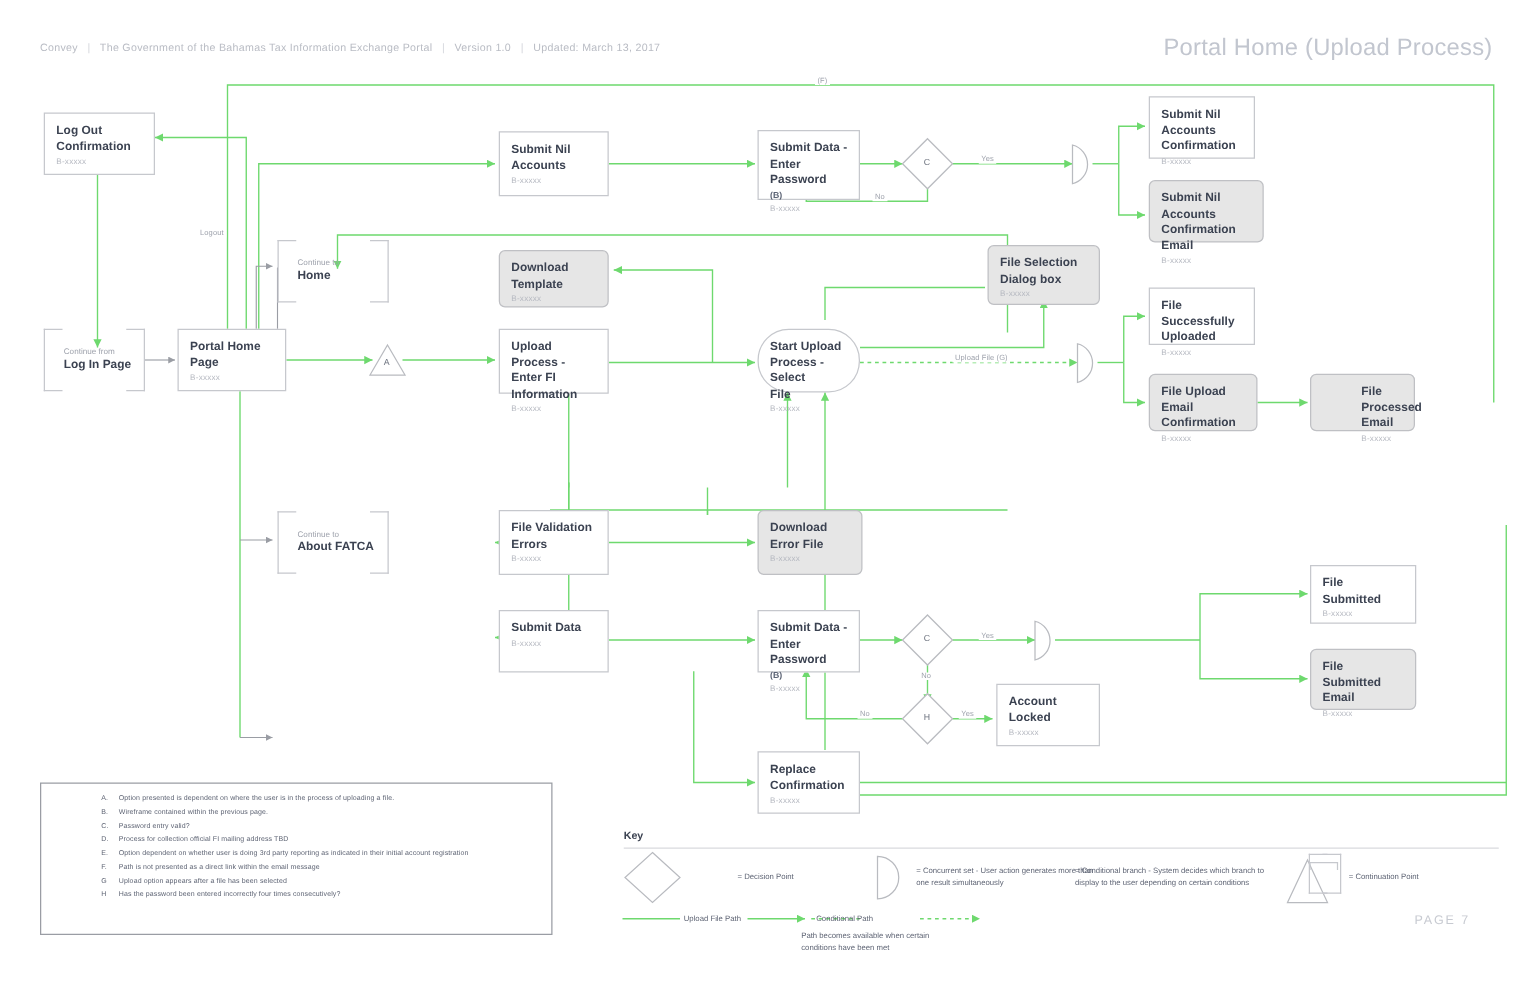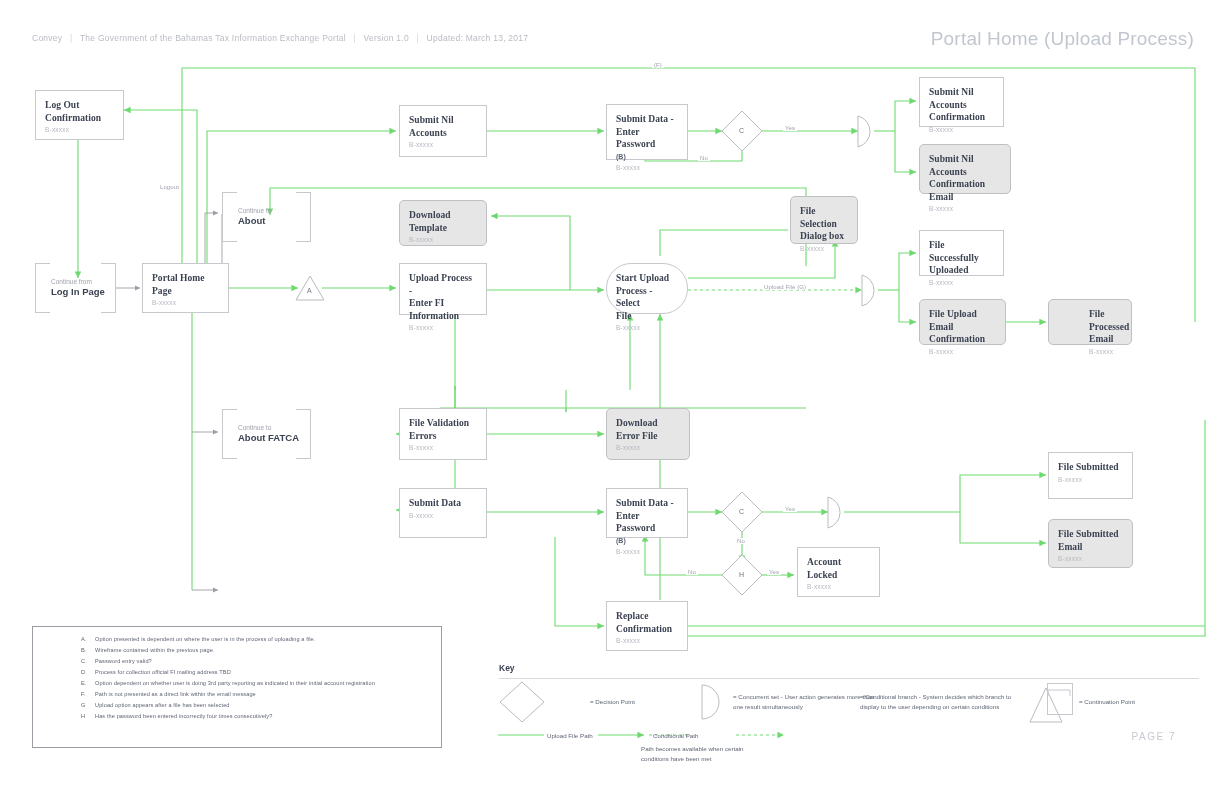--- a/index.html
+++ b/index.html
@@ -16,21 +16,21 @@
        letter-spacing:1.5px;}
 
   
   #canvas{position:absolute;left:0;top:0;width:1224px;height:792px;}
   #wires{position:absolute;left:0;top:0;width:1224px;height:792px;}
 
   .node{position:absolute;box-sizing:border-box;border:1px solid #c6c8cd;
         background:#ffffff;padding:8px 9px 6px 9px;}
   .node.shaded{background:#e6e6e6;border:1px solid #bfc0c4;border-radius:5px;}
   .node .ttl{font-size:9.5px;font-weight:700;line-height:12.5px;color:#3b4251;
-        letter-spacing:.05px;font-family:Liberation Serif, serif;}
+        letter-spacing:.05px;}
   .node .sub{font-size:7px;font-weight:700;color:#5b6374;line-height:10px;margin-top:1px;}
   .node .code{font-size:6.5px;color:#b5b8c0;line-height:10px;margin-top:1px;letter-spacing:.2px;}
 
   
   .cont{position:absolute;box-sizing:border-box;}
   .cont .br{position:absolute;top:0;bottom:0;width:14px;border:1px solid #c6c8cd;}
   .cont .br.l{left:0;border-right:none;}
   .cont .br.r{right:0;border-left:none;}
   .cont .cl{position:absolute;left:16px;top:50%;transform:translateY(-50%);}
   .cont .pre{font-size:6.5px;color:#9ea2ac;line-height:9px;}
@@ -222,21 +222,21 @@
 <div class="node shaded" style="left:919px;top:144px;width:92px;height:50px;">
   <div class="ttl">Submit Nil<br>Accounts<br>Confirmation Email</div>
   <div class="code">B-xxxxx</div>
 </div>
 
 <div class="node shaded" style="left:399px;top:200px;width:88px;height:46px;">
   <div class="ttl">Download Template</div>
   <div class="code">B-xxxxx</div>
 </div>
 
-<div class="node shaded" style="left:790px;top:196px;width:68px;height:48px;">
+<div class="node shaded" style="left:790px;top:196px;width:90px;height:48px;">
   <div class="ttl">File Selection<br>Dialog box</div>
   <div class="code">B-xxxxx</div>
 </div>
 
 <div class="node" style="left:142px;top:263px;width:87px;height:50px;">
   <div class="ttl">Portal Home Page</div>
   <div class="code">B-xxxxx</div>
 </div>
 
 <div class="node" style="left:399px;top:263px;width:88px;height:52px;">
@@ -312,21 +312,21 @@
     <div class="pre">Continue from</div>
     <div class="nm">Log In Page</div>
   </div>
 </div>
 
 <div class="cont" style="left:222px;top:192px;width:89px;height:50px;">
   <div class="br l"></div>
   <div class="br r"></div>
   <div class="cl">
     <div class="pre">Continue to</div>
-    <div class="nm">About</div>
+    <div class="nm">Home</div>
   </div>
 </div>
 
 <div class="cont" style="left:222px;top:409px;width:89px;height:50px;">
   <div class="br l"></div>
   <div class="br r"></div>
   <div class="cl">
     <div class="pre">Continue to</div>
     <div class="nm">About FATCA</div>
   </div>

